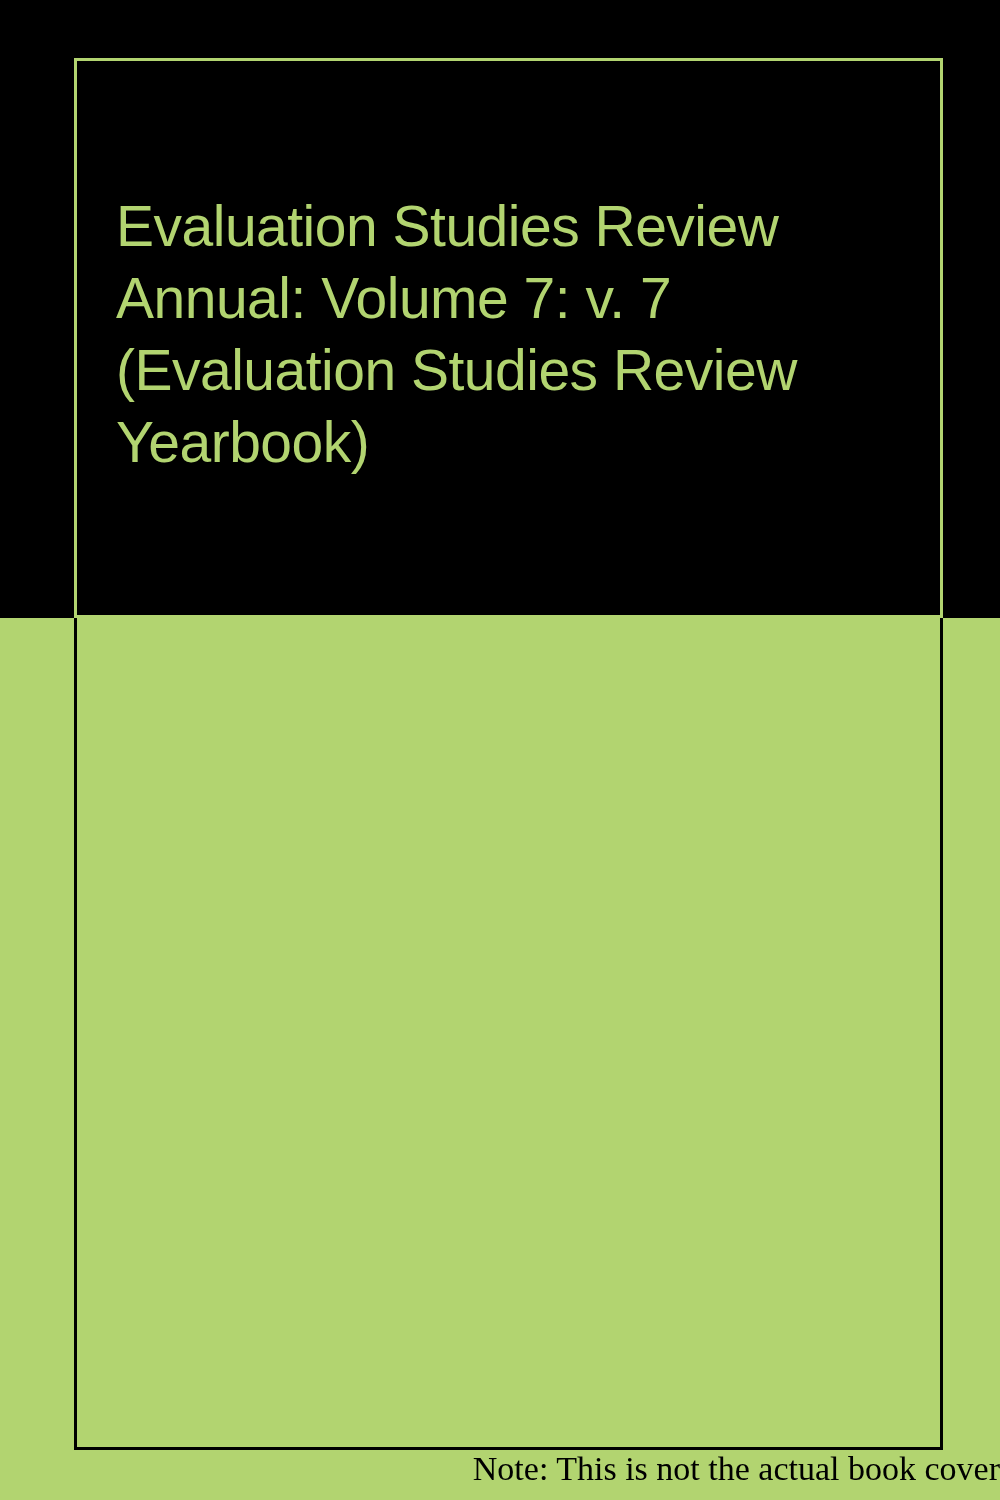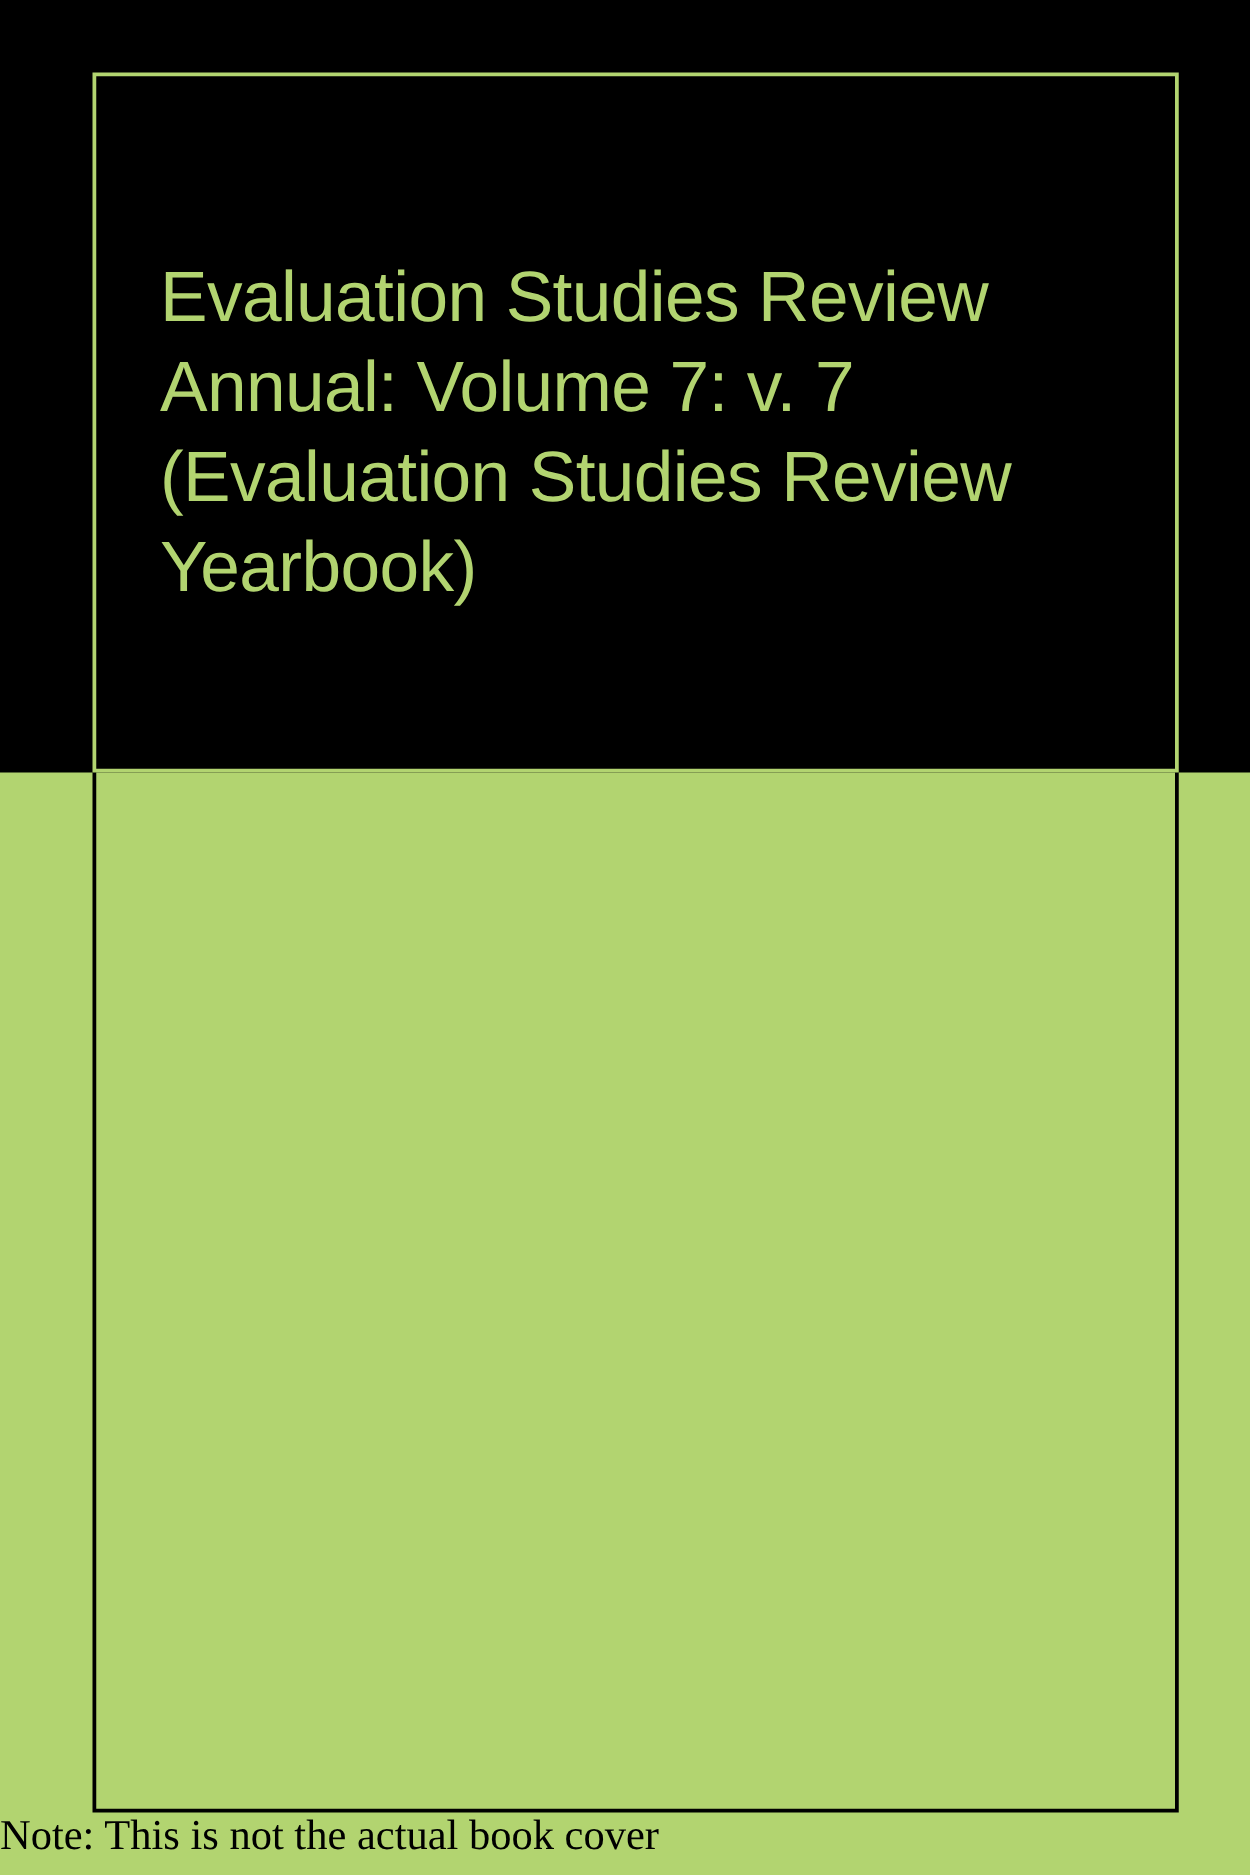--- a/index.html
+++ b/index.html
@@ -53,39 +53,39 @@
   .title {
     position: absolute;
     left: 112px;
     top: 186px;
     width: 810px;
     color: #b2d470;
     font-size: 57px;
     line-height: 72px;
     font-weight: normal;
     letter-spacing: -0.5px;
-    margin: 16px;
+    margin: 4px;
   }
   .author {
     position: absolute;
     left: 330px;
     top: 1115px;
     width: 600px;
     color: #000000;
     font-size: 42px;
     line-height: 52px;
     font-weight: normal;
     margin: 0;
   }
   .note {
     position: absolute;
     left: 0;
     top: 1447px;
     width: 1000px;
-    text-align: left;
+    text-align: right;
     color: #000000;
     font-family: "Liberation Serif", serif;
     font-size: 34px;
     line-height: 44px;
   }
 </style>
 </head>
 <body>
 
 <div class="cover">

